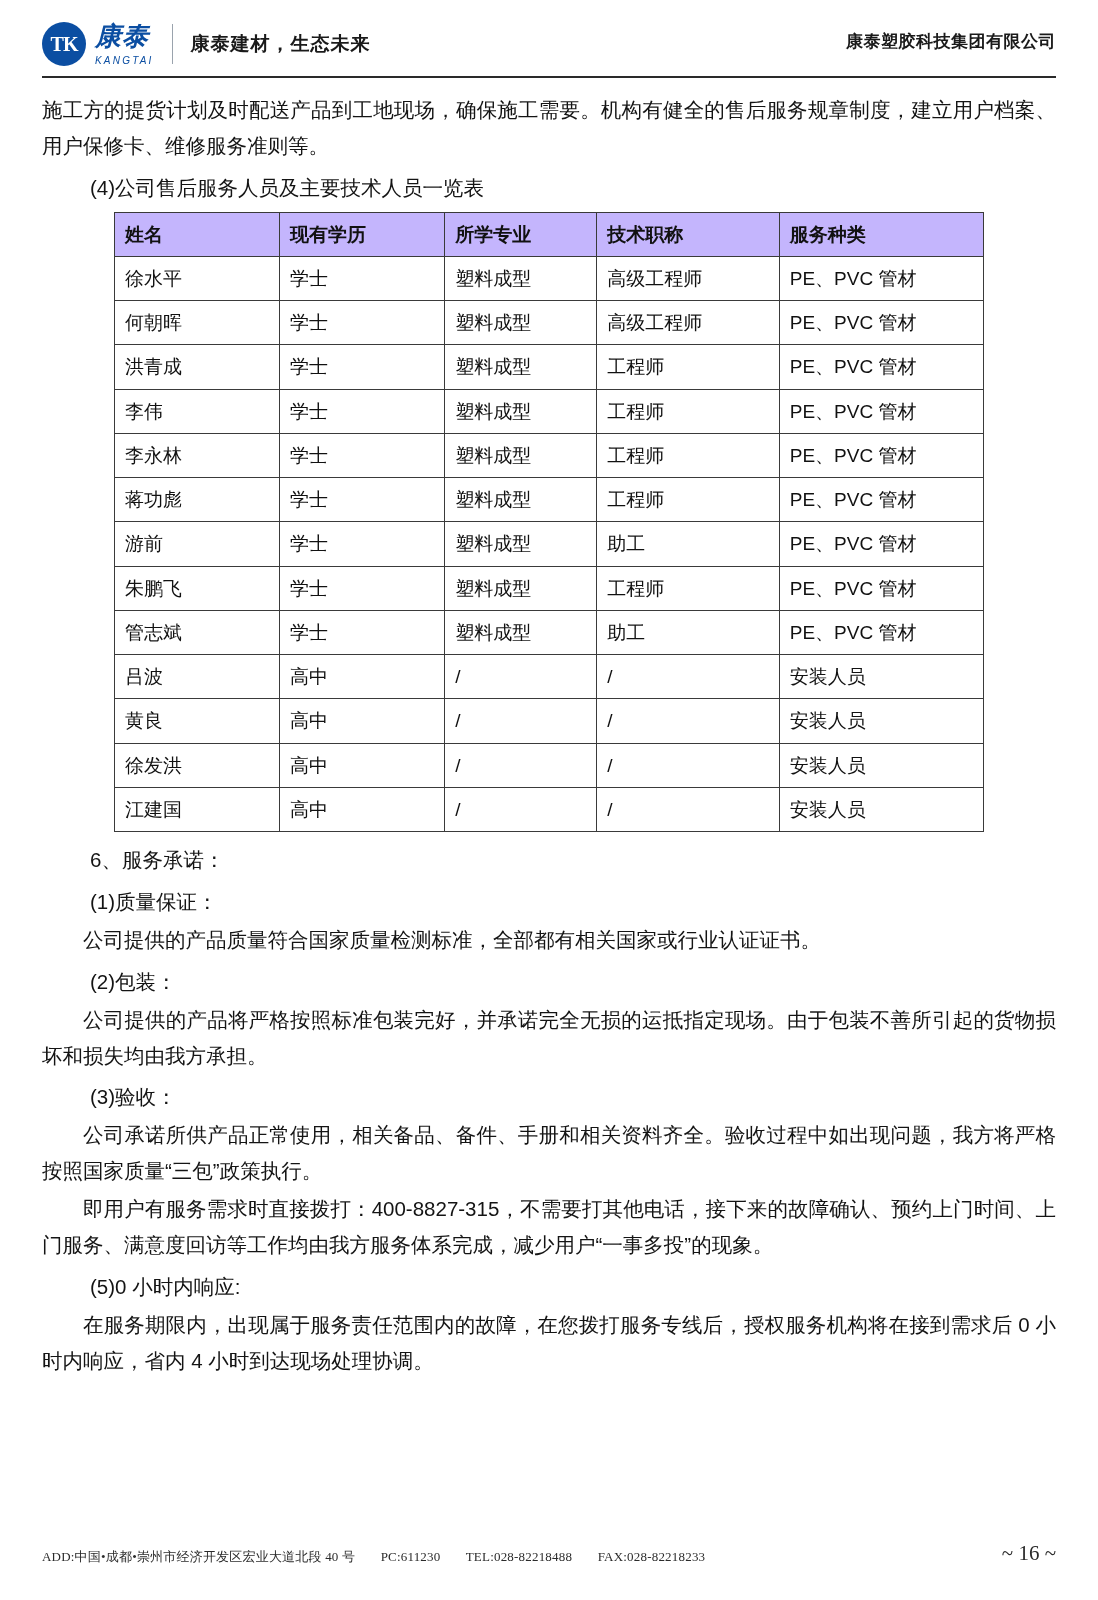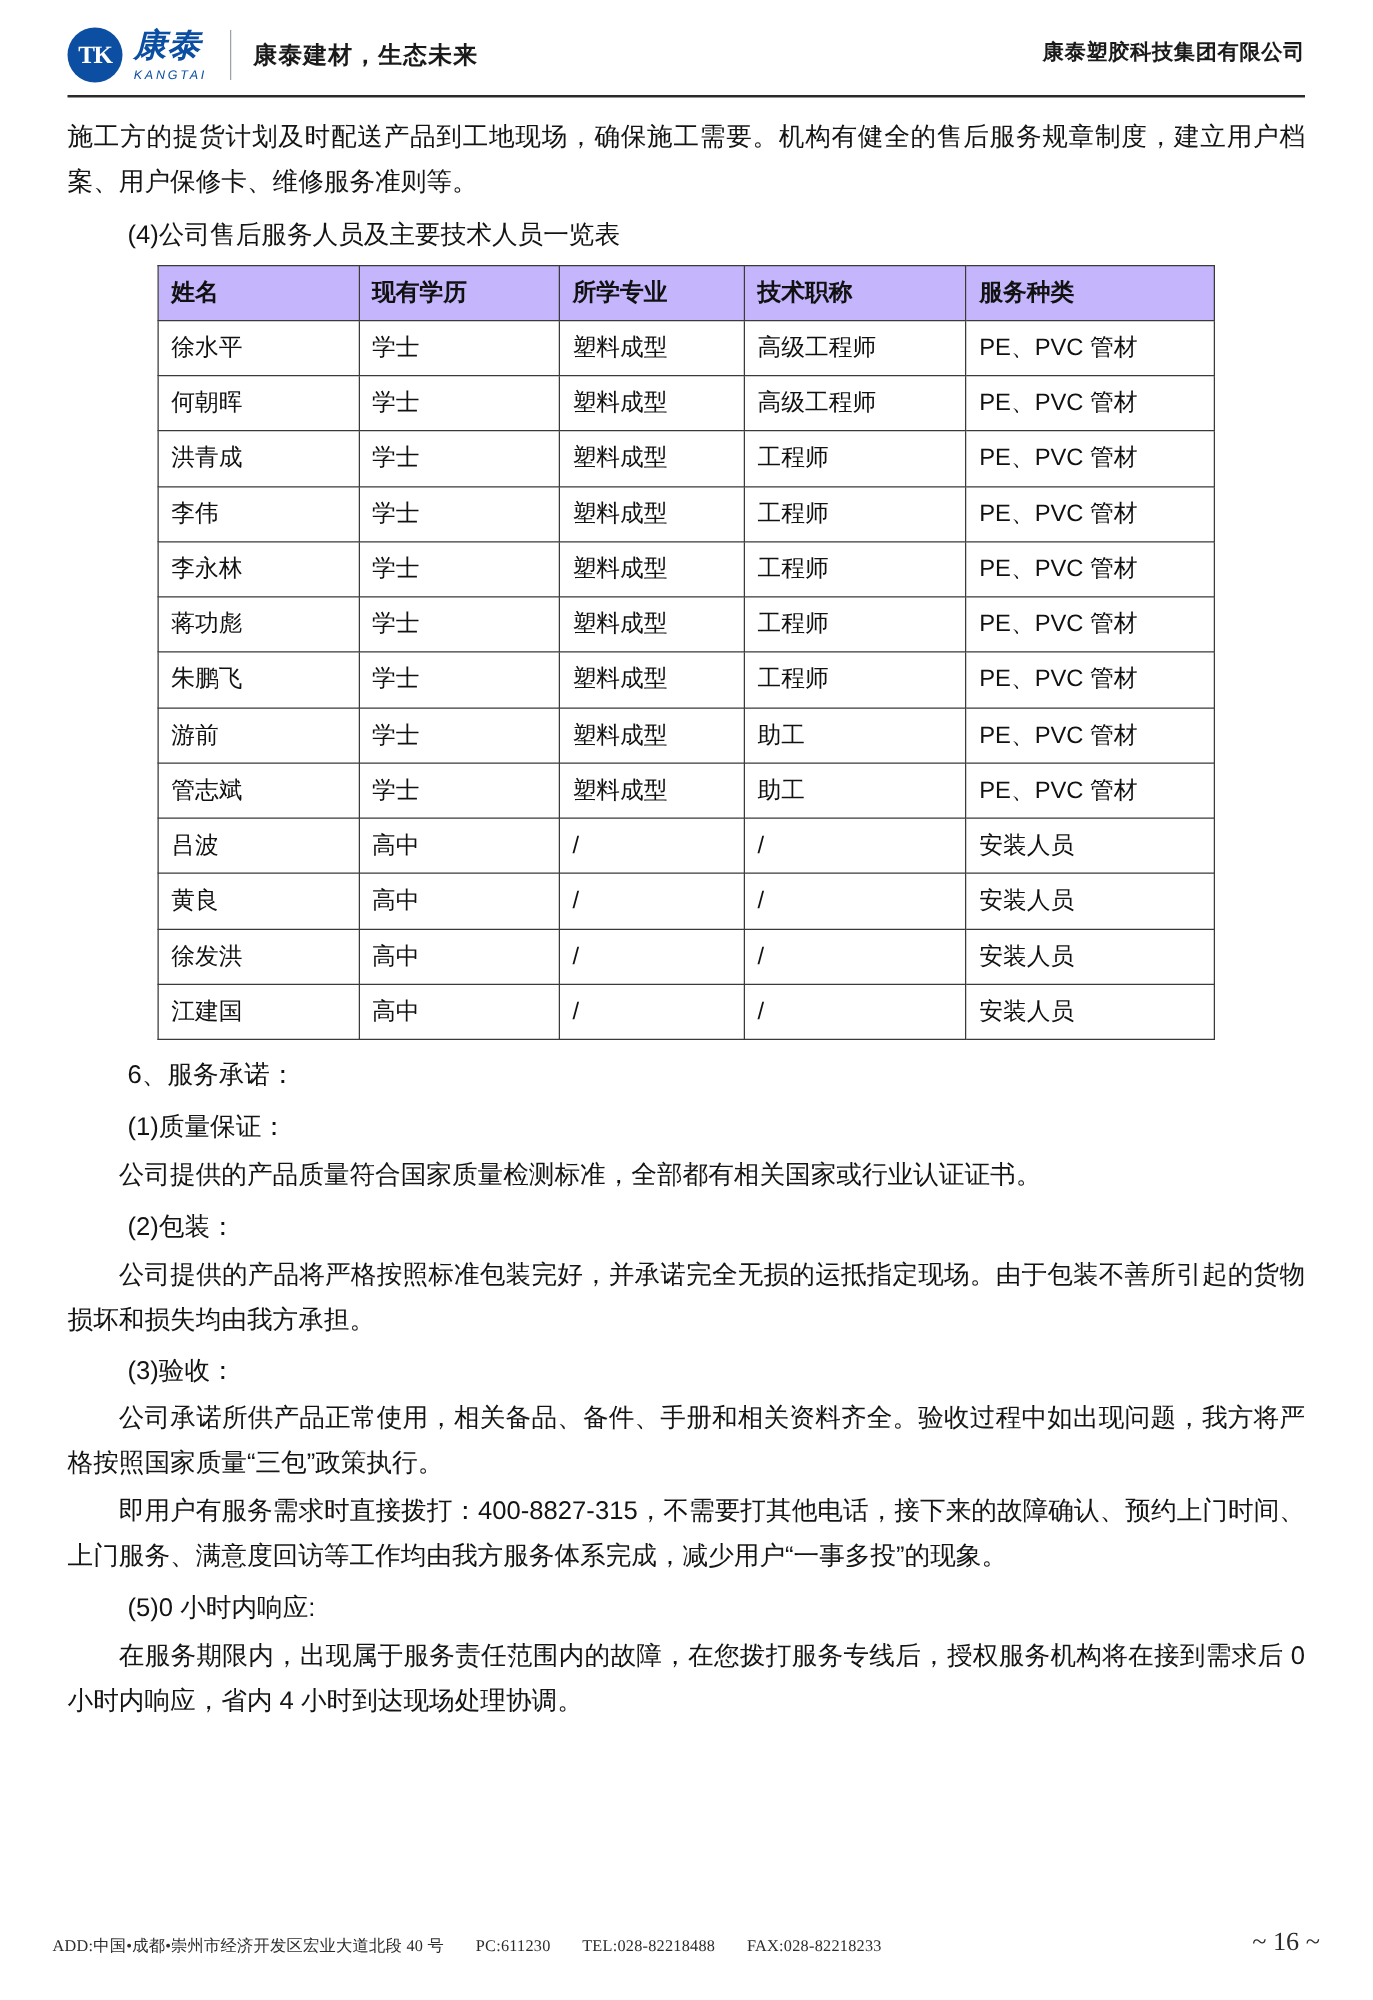--- a/index.html
+++ b/index.html
@@ -12,21 +12,21 @@
     height: 1600px;
     font-family: "Liberation Sans", sans-serif;
     color: #1a1a1a;
     position: relative;
     overflow: hidden;
   }
   .page {
     width: 1098px;
     height: 1600px;
     box-sizing: border-box;
-    padding: 0 54px;
+    padding: 0 42px;
     position: relative;
   }
 
   
   .header {
     display: flex;
     align-items: center;
     padding-top: 22px;
     padding-bottom: 10px;
     border-bottom: 2px solid #2a2a2a;
@@ -245,31 +245,31 @@
             <td>PE、PVC 管材</td>
           </tr>
           <tr>
             <td>蒋功彪</td>
             <td>学士</td>
             <td>塑料成型</td>
             <td>工程师</td>
             <td>PE、PVC 管材</td>
           </tr>
           <tr>
+            <td>游前</td>
+            <td>学士</td>
+            <td>塑料成型</td>
+            <td>助工</td>
+            <td>PE、PVC 管材</td>
+          </tr>
+          <tr>
             <td>朱鹏飞</td>
             <td>学士</td>
             <td>塑料成型</td>
             <td>工程师</td>
-            <td>PE、PVC 管材</td>
-          </tr>
-          <tr>
-            <td>游前</td>
-            <td>学士</td>
-            <td>塑料成型</td>
-            <td>助工</td>
             <td>PE、PVC 管材</td>
           </tr>
           <tr>
             <td>管志斌</td>
             <td>学士</td>
             <td>塑料成型</td>
             <td>助工</td>
             <td>PE、PVC 管材</td>
           </tr>
           <tr>

